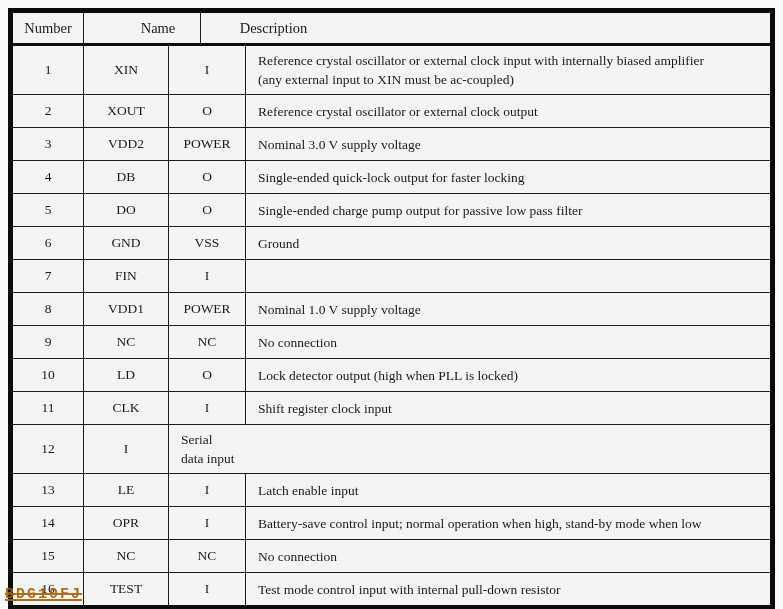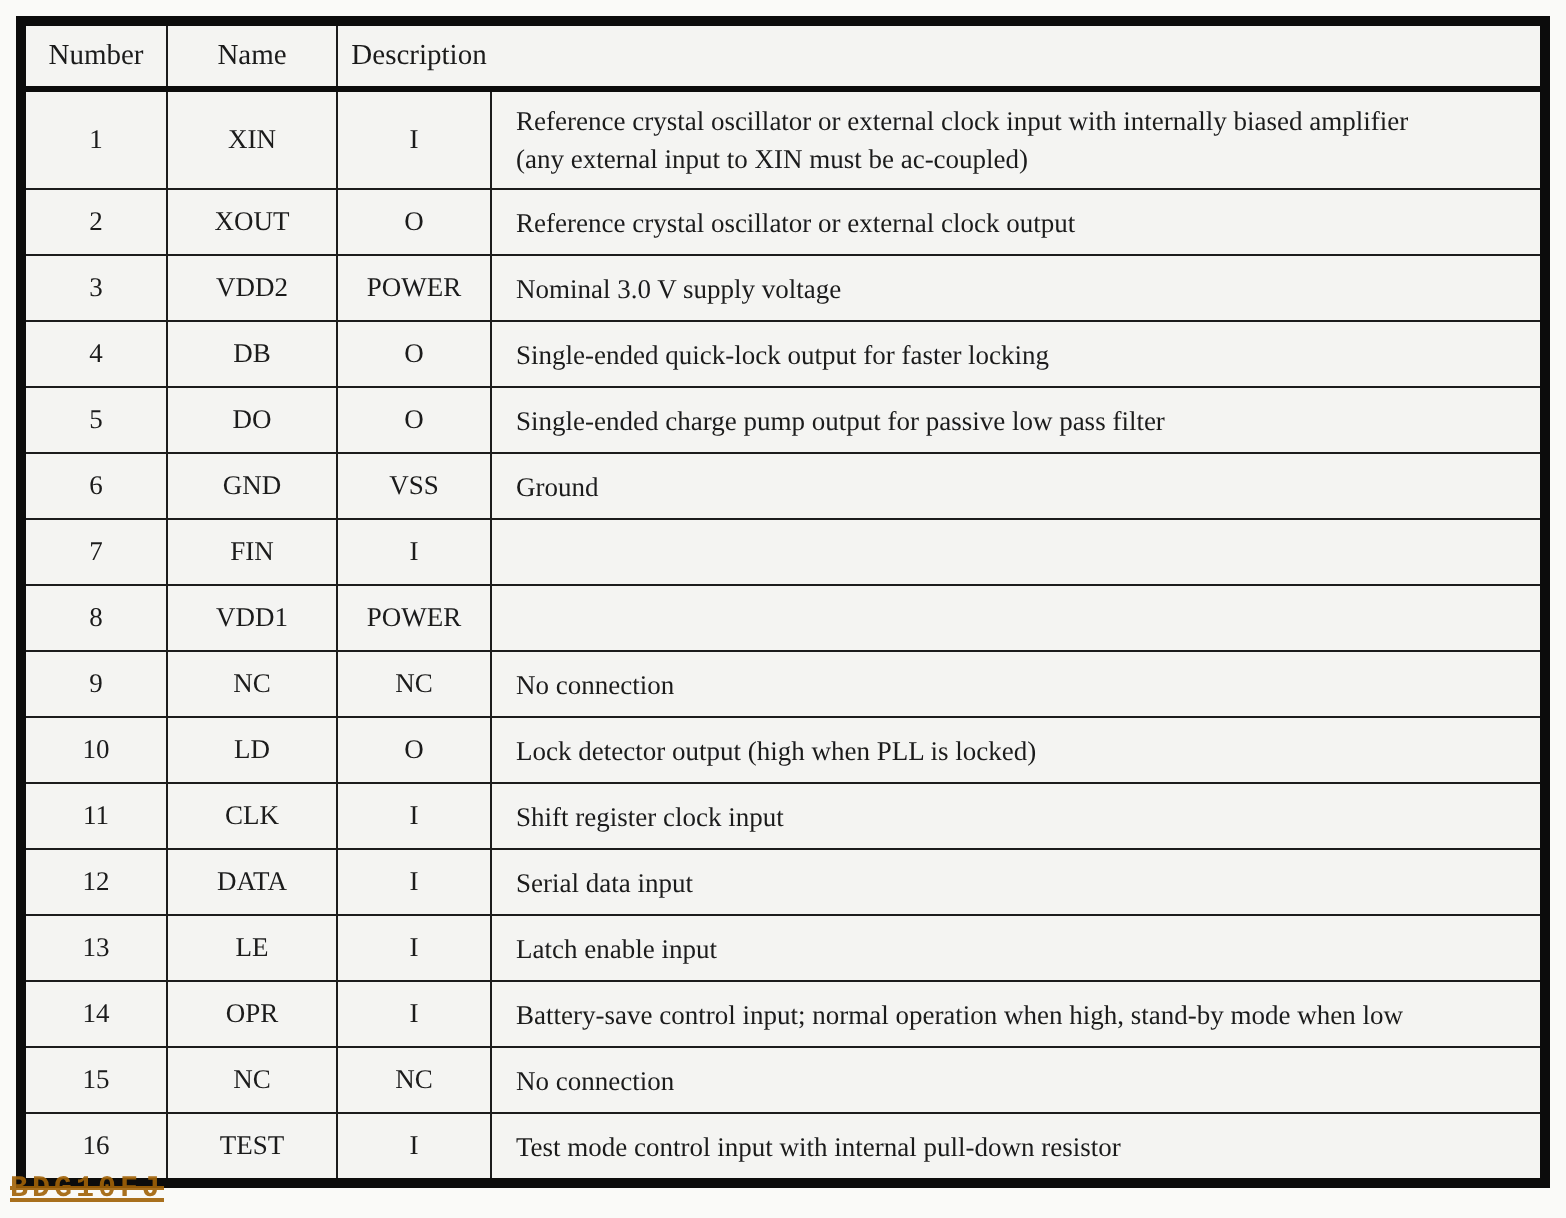--- a/index.html
+++ b/index.html
@@ -16,21 +16,21 @@
     position: absolute;
     left: 8px; top: 8px;
     width: 767px;
     border: 5px solid #0c0c0c;
     background: #f4f4f2;
   }
   .row {
     display: grid;
     grid-template-columns: 71px 85px 77px 1fr;
   }
-  .row.header { border-bottom: 3px solid #0c0c0c; }
+  .row.header { border-bottom: 3px solid #0c0c0c; gap: 32px; }
   #rows .row + .row { border-top: 1px solid #1c1c1c; }
   .cell {
     display: flex;
     align-items: center;
     justify-content: center;
     min-height: 32px;
     border-right: 1px solid #1c1c1c;
     font-size: 13.5px;
     padding: 2px 4px;
     text-align: center;
@@ -129,20 +129,23 @@
   <div class="row">
     <div class="cell num">7</div>
     <div class="cell name">FIN</div>
     <div class="cell io">I</div>
   </div>
 
   <div class="row">
     <div class="cell num">8</div>
     <div class="cell name">VDD1</div>
     <div class="cell io">POWER</div>
+    <div class="cell desc">
+          <div class="desc-line">Nominal 1.0 V supply voltage</div>
+        </div>
   </div>
 
   <div class="row">
     <div class="cell num">9</div>
     <div class="cell name">NC</div>
     <div class="cell io">NC</div>
     <div class="cell desc">
           <div class="desc-line">No connection</div>
         </div>
   </div>
@@ -160,21 +163,20 @@
     <div class="cell num">11</div>
     <div class="cell name">CLK</div>
     <div class="cell io">I</div>
     <div class="cell desc">
           <div class="desc-line">Shift register clock input</div>
         </div>
   </div>
 
   <div class="row">
     <div class="cell num">12</div>
-    <div class="cell name">DATA</div>
     <div class="cell io">I</div>
     <div class="cell desc">
           <div class="desc-line">Serial data input</div>
         </div>
   </div>
 
   <div class="row">
     <div class="cell num">13</div>
     <div class="cell name">LE</div>
     <div class="cell io">I</div>

